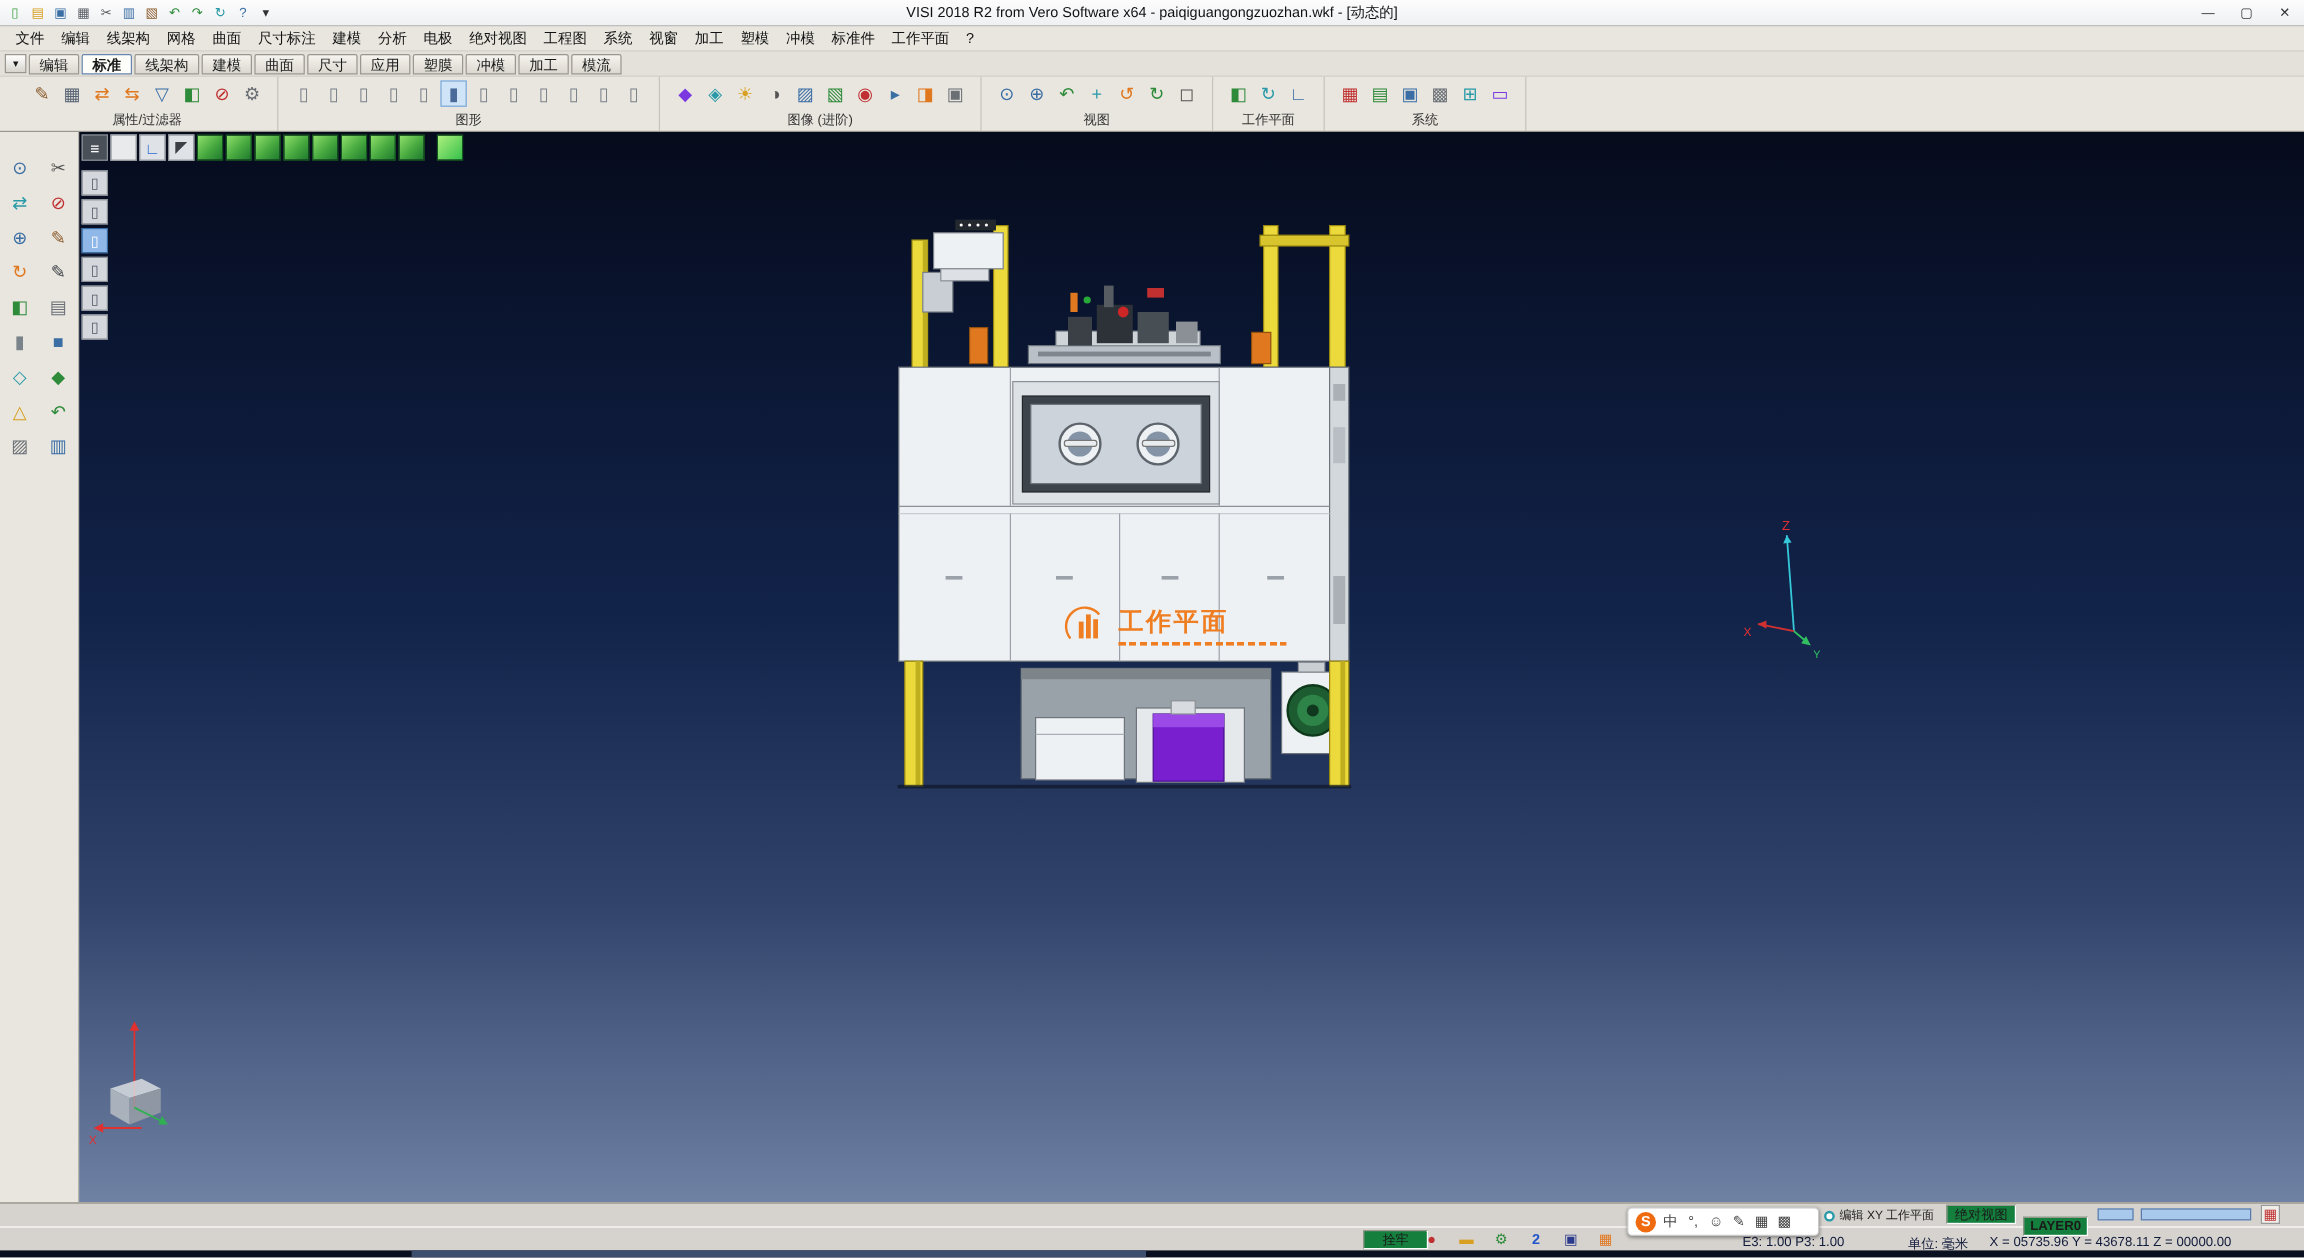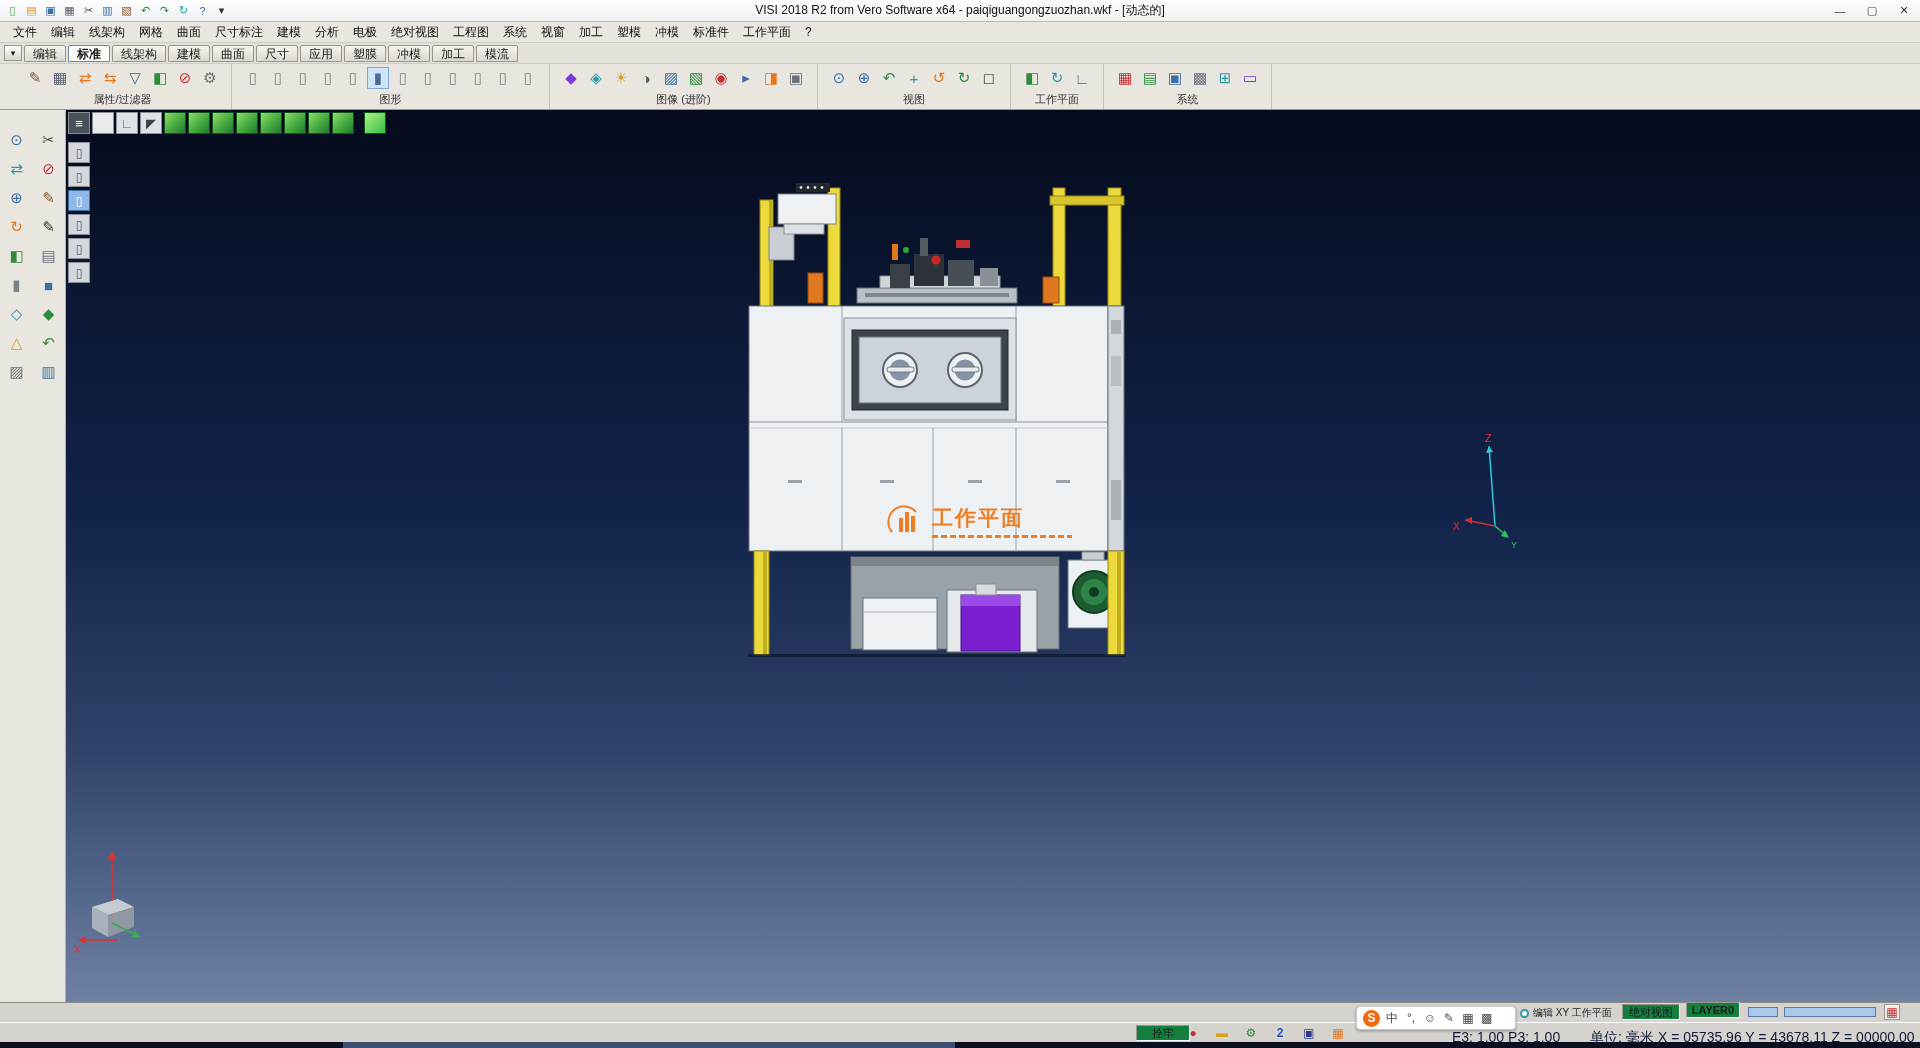--- a/index.html
+++ b/index.html
@@ -55,21 +55,21 @@
 
   
   .status{position:absolute;left:0;top:1002px;width:1920px;height:40px;background:#d6d3ce}
   .rowA{position:absolute;left:0;top:0;width:100%;height:20px;border-top:1px solid #8f8c84;background:#d6d3ce}
   .rowB{position:absolute;left:0;top:20px;width:100%;height:20px;border-top:1px solid #fff;background:#d6d3ce}
   .panel{position:absolute;border:1px solid;border-color:#9a978f #fff #fff #9a978f;font-size:11px;display:flex;align-items:center;justify-content:center;background:#15803d;white-space:nowrap}
   .hint{position:absolute;display:flex;gap:4px;align-items:center;font-size:10px;color:#222;white-space:nowrap}
   .hint-dot{width:9px;height:9px;border-radius:50%;border:2px solid #2a9aa8;background:#fff}
   .swatch{position:absolute;height:10px;background:#a9c9ec;border:1px solid #5a7aa8}
   .pal{position:absolute;width:16px;height:16px;font-size:12px;color:#c03030;background:#efede8;border:1px solid #999;display:flex;align-items:center;justify-content:center}
-  .sttext{position:absolute;font-size:14px;color:#101a3a;white-space:nowrap}
+  .sttext{position:absolute;font-size:11px;color:#101a3a;white-space:nowrap}
   .sticons{position:absolute;display:flex;gap:11px}
   .stic{width:18px;height:16px;font-size:12px;display:flex;align-items:center;justify-content:center;font-weight:bold}
 
   
   .ime{position:absolute;left:1356px;top:1006px;width:160px;height:24px;background:#fff;border:1px solid #c8c8c8;border-radius:4px;display:flex;align-items:center;gap:5px;padding:0 6px;box-shadow:0 1px 3px rgba(0,0,0,.35);z-index:40}
   .ime .logo{width:17px;height:17px;border-radius:50%;background:#f06a10;color:#fff;font-weight:bold;font-size:12px;display:flex;align-items:center;justify-content:center;flex:none}
   .imeic{font-size:12px;color:#444;display:flex;align-items:center;justify-content:center;width:14px;height:18px}
 
   
   .taskstrip{position:absolute;left:0;top:1042px;width:1920px;height:6px;background:#0a101f}
@@ -380,21 +380,21 @@
 
 <div class="status">
   <div class="rowA"></div>
   <div class="rowB"></div>
 
   <div class="hint" style="left:1520px;top:4px">
     <span class="hint-dot"></span>
     <span>编辑 XY 工作平面</span>
   </div>
   <div class="panel" style="left:1622px;top:2px;width:58px;height:16px">绝对视图</div>
-  <div class="panel" style="left:1686px;top:0;width:54px;height:16px;font-weight:bold">LAYER0</div>
+  <div class="panel" style="left:1686px;top:12px;width:54px;height:16px;font-weight:bold">LAYER0</div>
   <div class="swatch" style="left:1748px;top:5px;width:30px"></div>
   <div class="swatch" style="left:1784px;top:5px;width:92px"></div>
   <div class="pal" style="left:1884px;top:2px">▦</div>
 
   <div class="panel" style="left:1136px;top:23px;width:54px;height:16px">拴牢</div>
   <div class="sticons" style="left:1184px;top:23px">
       <div class="stic" style="color: rgb(192, 48, 48);">●</div>
       <div class="stic" style="color: rgb(216, 160, 32);">▬</div>
       <div class="stic" style="color: rgb(46, 139, 58);">⚙</div>
       <div class="stic" style="color: rgb(34, 85, 204);">2</div>

